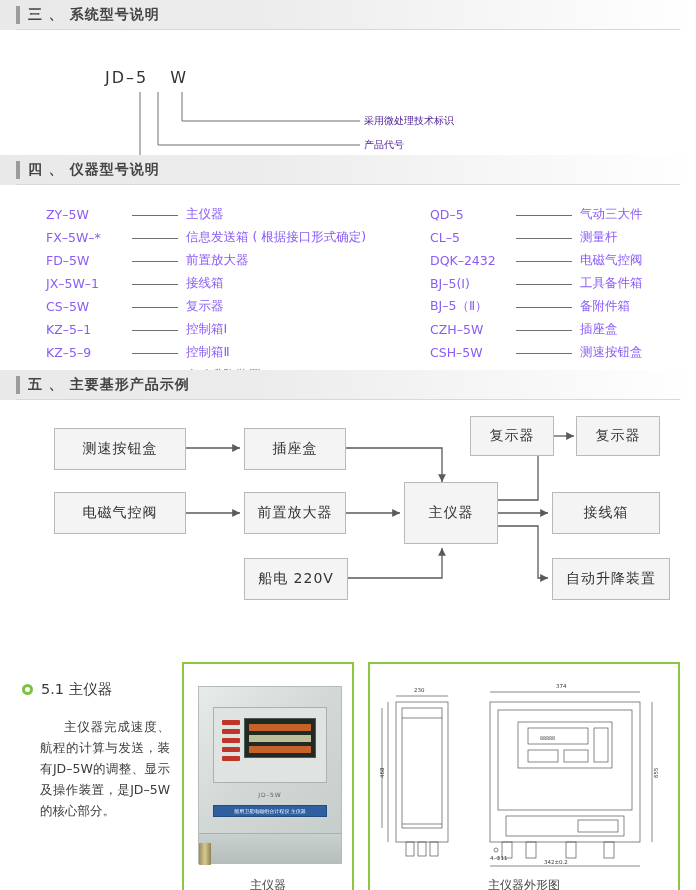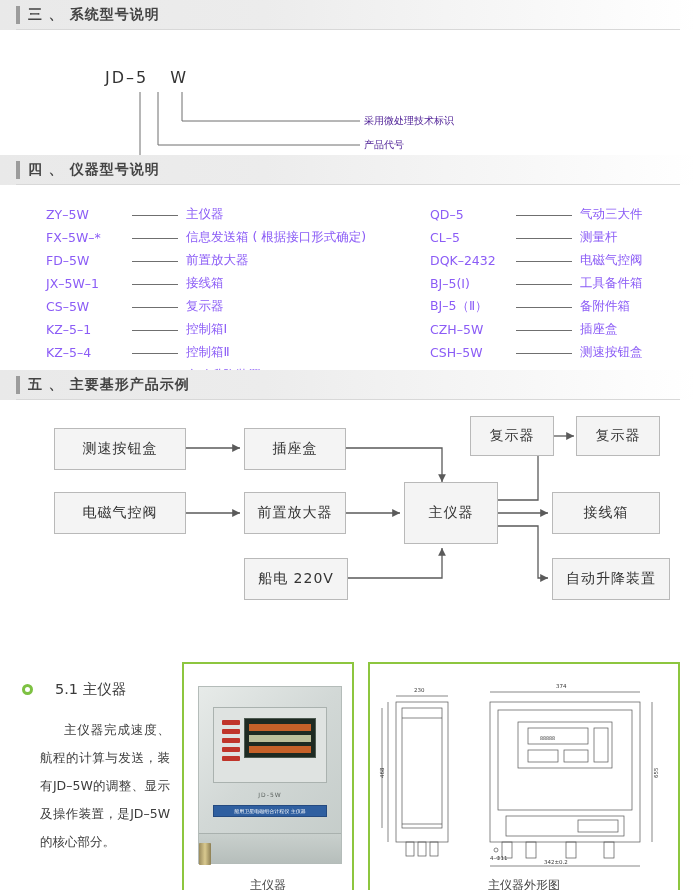--- a/index.html
+++ b/index.html
@@ -127,35 +127,34 @@
 
   
   #sub51 { position: relative; height: 250px; }
   .bullet-title {
     position: absolute;
     left: 22px; top: 30px;
     display: flex;
     align-items: center;
     font-size: 14.5px;
     color: #3a3a3a;
-    gap: 14px;
   }
   .bullet-dot {
     width: 11px; height: 11px;
     border-radius: 50%;
     background: #ffffff;
     border: 3px solid #7dc142;
     margin-right: 8px;
   }
   #sub51-text {
     position: absolute;
     left: 40px; top: 66px;
     width: 130px;
     font-size: 12.5px;
-    line-height: 28px;
+    line-height: 21px;
     color: #3b3b3b;
     text-indent: 24px;
     text-align: justify;
   }
 
   .photo-frame {
     position: absolute;
     border: 2px solid #8dc63f;
     background: #ffffff;
   }
@@ -285,21 +284,21 @@
       <span class="code">CS–5W</span>
       <span class="dash"></span>
       <span class="name">复示器</span>
     </div>
     <div class="mrow">
       <span class="code">KZ–5–1</span>
       <span class="dash"></span>
       <span class="name">控制箱Ⅰ</span>
     </div>
     <div class="mrow">
-      <span class="code">KZ–5–4</span>
+      <span class="code">KZ–5–9</span>
       <span class="dash"></span>
       <span class="name">控制箱Ⅱ</span>
     </div>
     <div class="mrow">
       <span class="code">SJ–5</span>
       <span class="dash"></span>
       <span class="name">自动升降装置</span>
     </div>
   </div>
 

